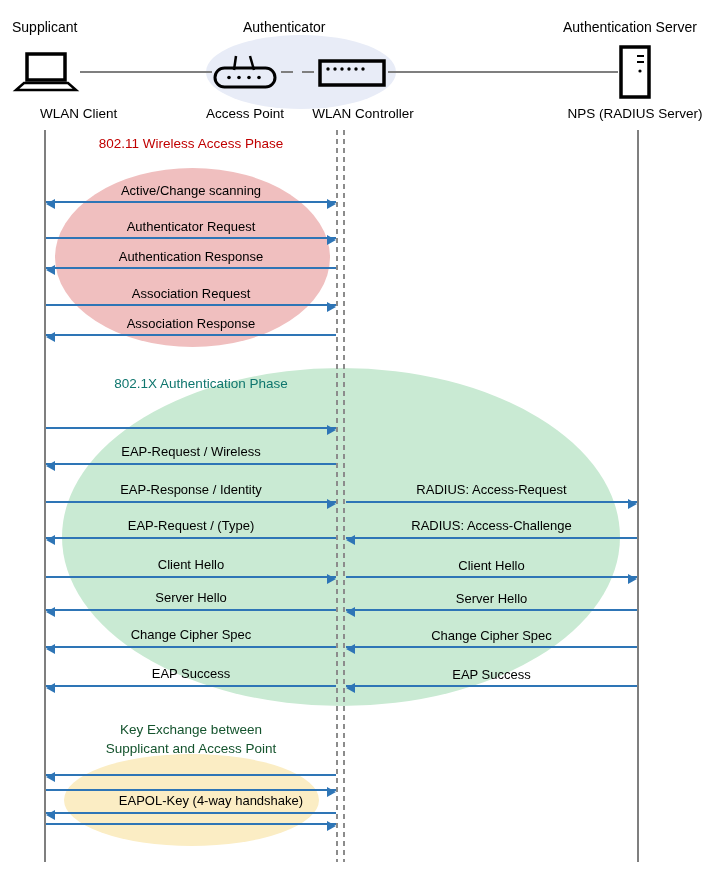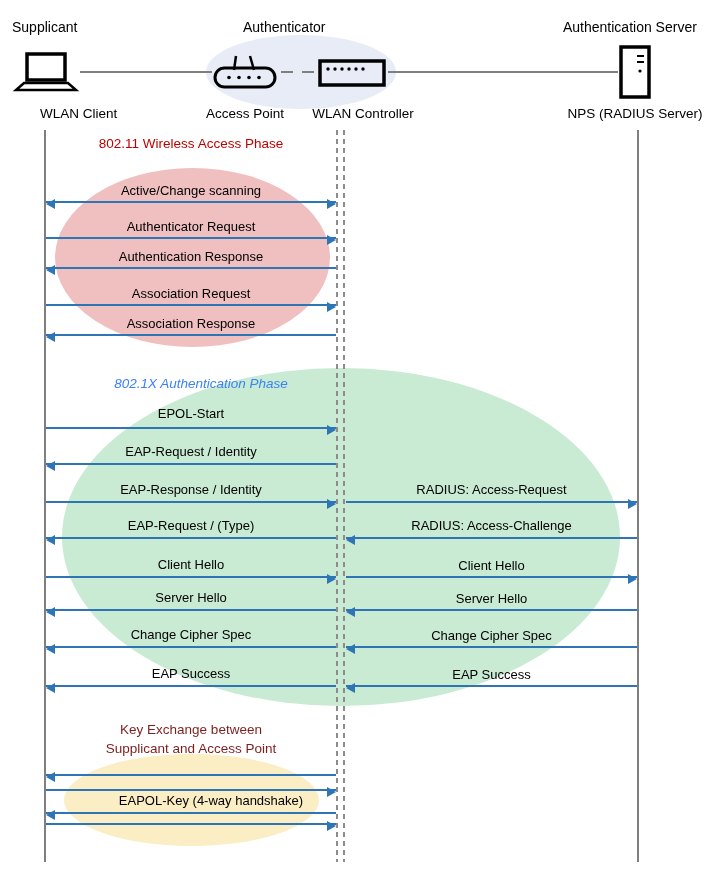--- a/index.html
+++ b/index.html
@@ -20,22 +20,22 @@
     content:"";position:absolute;left:0;top:-4px;width:0;height:0;
     border-top:5px solid transparent;border-bottom:5px solid transparent;border-right:9px solid #2E75B6;
   }
   .arrow.hr::after{
     content:"";position:absolute;right:0;top:-4px;width:0;height:0;
     border-top:5px solid transparent;border-bottom:5px solid transparent;border-left:9px solid #2E75B6;
   }
   .mlabel{position:absolute;z-index:4;font-size:13px;line-height:16px;text-align:center;white-space:nowrap;}
   .ptitle{position:absolute;z-index:4;font-size:13.5px;line-height:16px;text-align:center;white-space:nowrap;}
   .p1{color:#C00000;}
-  .p2{color:#3b82f6;font-style:italic;}
-  .p3{color:#7f1d1d;}
+  .p2{color:#0f766e;}
+  .p3{color:#14532d;}
   svg .stroke{fill:none;stroke:#000;}
 </style>
 </head>
 <body>
 
 <div class="diagram">
 
   <div class="role" style="left:12px;top:19px;">Supplicant</div>
   <div class="role" style="left:243px;top:19px;width:120px;">Authenticator</div>
   <div class="role" style="left:563px;top:19px;width:142px;">Authentication Server</div>
@@ -101,24 +101,23 @@
 
   <div class="mlabel" style="left:46px;top:249px;width:290px;">Authentication Response</div>
   <div class="arrow hl" style="left:46px;top:267px;width:290px;"></div>
 
   <div class="mlabel" style="left:46px;top:286px;width:290px;">Association Request</div>
   <div class="arrow hr" style="left:46px;top:304px;width:290px;"></div>
 
   <div class="mlabel" style="left:46px;top:316px;width:290px;">Association Response</div>
   <div class="arrow hl" style="left:46px;top:334px;width:290px;"></div>
 
-  <div class="mlabel" style="left:46px;top:406px;width:290px;">EPOL-Start</div>
   <div class="arrow hr" style="left:46px;top:427px;width:290px;"></div>
 
-  <div class="mlabel" style="left:46px;top:444px;width:290px;">EAP-Request / Identity</div>
+  <div class="mlabel" style="left:46px;top:444px;width:290px;">EAP-Request / Wireless</div>
   <div class="arrow hl" style="left:46px;top:463px;width:290px;"></div>
 
   <div class="mlabel" style="left:46px;top:482px;width:290px;">EAP-Response / Identity</div>
   <div class="arrow hr" style="left:46px;top:501px;width:290px;"></div>
 
   <div class="mlabel" style="left:46px;top:518px;width:290px;">EAP-Request / (Type)</div>
   <div class="arrow hl" style="left:46px;top:537px;width:290px;"></div>
 
   <div class="mlabel" style="left:46px;top:557px;width:290px;">Client Hello</div>
   <div class="arrow hr" style="left:46px;top:576px;width:290px;"></div>

